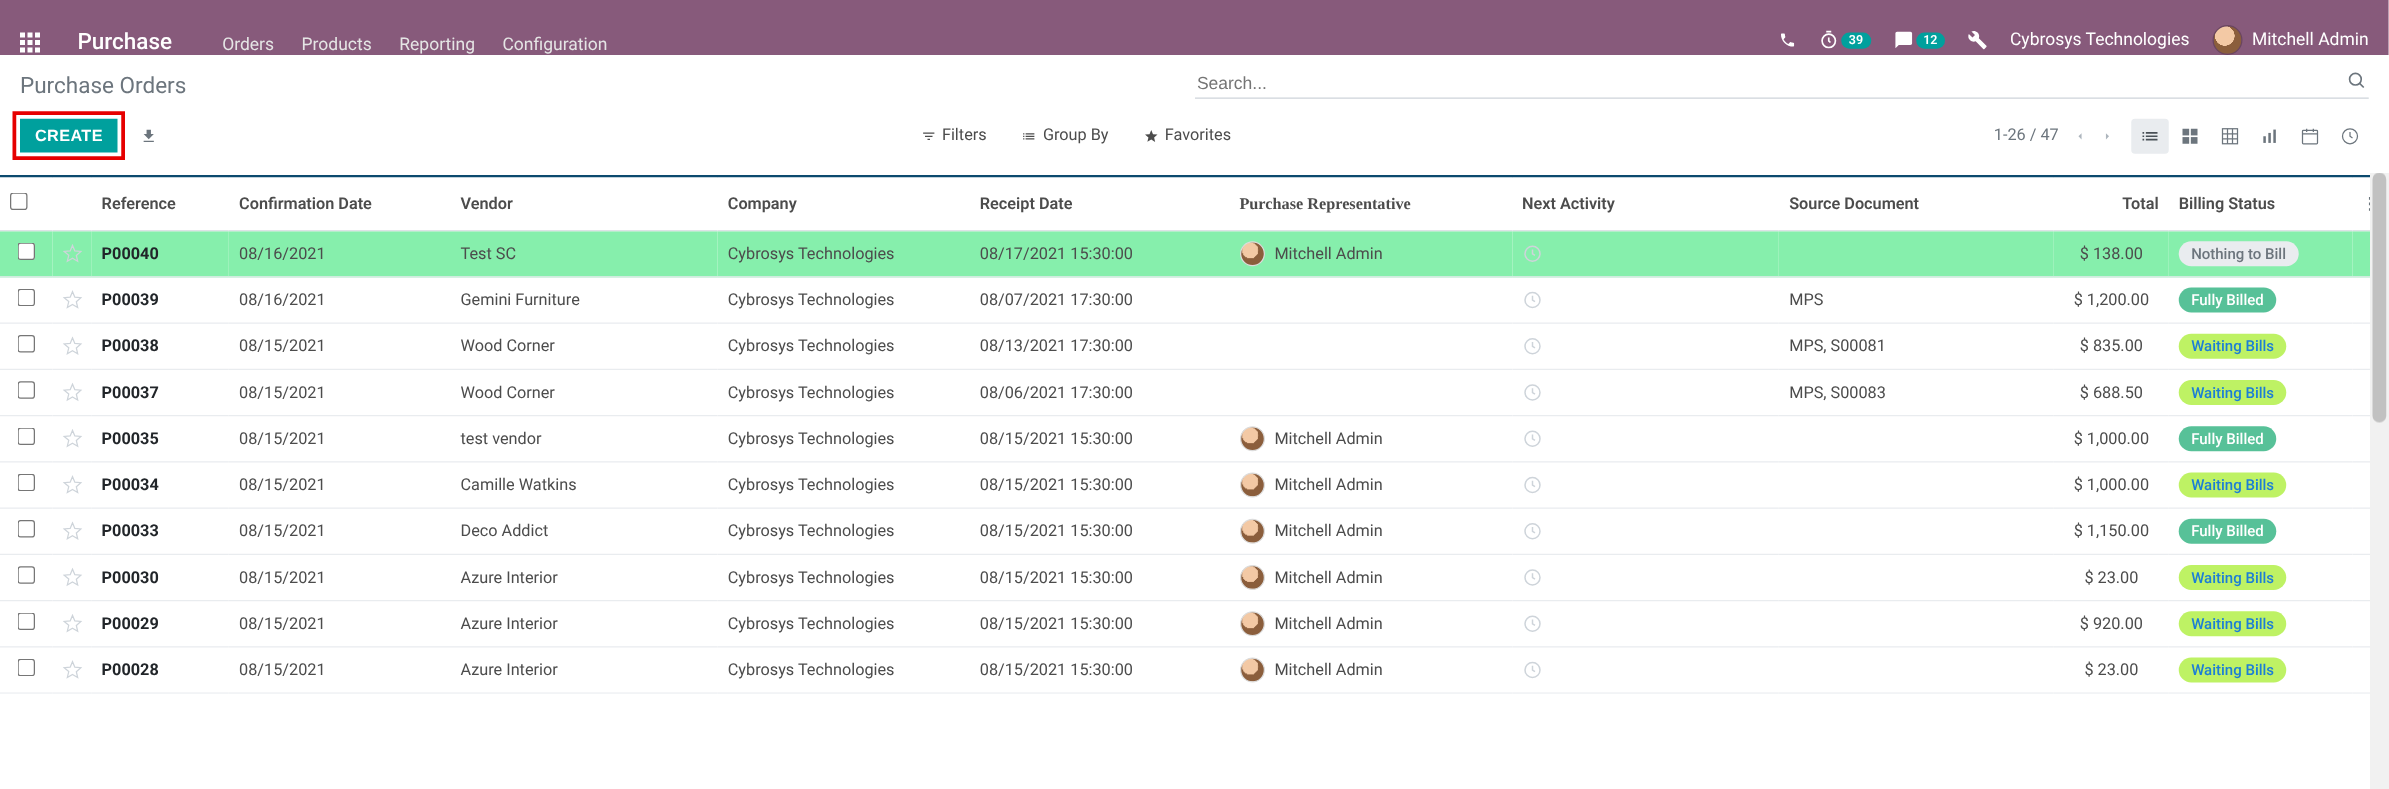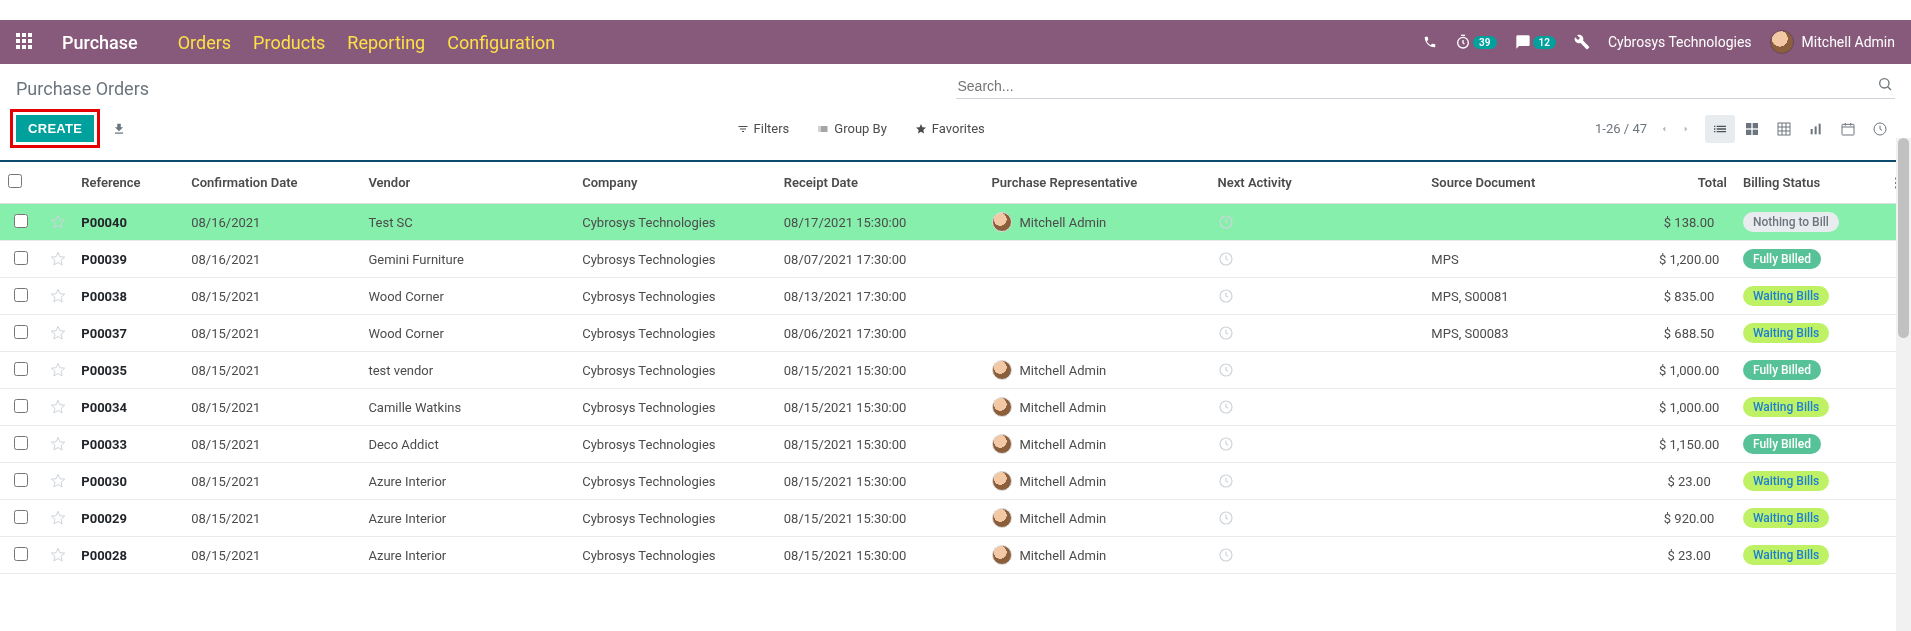--- a/index.html
+++ b/index.html
@@ -1,24 +1,24 @@
 <!DOCTYPE html>
 <html><head>
 <meta charset="utf-8">
 <style>
   * { box-sizing: border-box; margin: 0; padding: 0; }
   body { font-family: -apple-system, BlinkMacSystemFont, "Segoe UI", Roboto, "Helvetica Neue", Arial, sans-serif; font-size: 13px; color: #4c4c4c; background: #fff; }
 
   
-  .navbar { background: #875a7b; height: 44px; display: flex; align-items: center; padding: 0 16px; color: #fff; margin-top: 20px; }
+  .navbar { background: #875a7b; height: 44px; display: flex; align-items: flex-end; padding: 0 16px; color: #fff; }
   .apps-icon { width: 18px; height: 18px; display: grid; grid-template-columns: repeat(3,4px); grid-template-rows: repeat(3,4px); gap: 2px; cursor: pointer; margin-right: 28px; }
   .apps-icon span { background: #fff; }
   .brand { font-size: 18px; font-weight: 500; margin-right: 40px; }
   .nav-menu { display: flex; gap: 22px; }
-  .nav-menu a { color: #fde047; text-decoration: none; font-size: 18px; cursor: pointer; }
+  .nav-menu a { color: #e5e5e5; text-decoration: none; font-size: 14px; cursor: pointer; }
   .nav-right { margin-left: auto; display: flex; align-items: center; gap: 18px; }
   .icon-btn { position: relative; cursor: pointer; display: flex; align-items: center; }
   .badge { background: #00a09d; color: #fff; border-radius: 10px; font-size: 10px; padding: 1px 6px; margin-left: 2px; font-weight: 600; }
   .company-name { font-size: 14px; }
   .avatar { width: 24px; height: 24px; border-radius: 50%; background: radial-gradient(circle at 40% 35%, #f3c9a5 40%, #8b5e3c 41%); border: 1px solid #6a4660; }
   .user-block { display: flex; align-items: center; gap: 8px; cursor: pointer; font-size: 14px; }
 
   
   .control-bar { border-bottom: 2px solid #0c4a6e; }
   .cb-row1 { display: flex; align-items: flex-start; padding: 10px 16px 0 16px; }
@@ -58,21 +58,21 @@
   .status-pill { display: inline-block; padding: 3px 10px; border-radius: 12px; font-size: 12px; font-weight: 500; }
   .pill-grey { background: #e9ecef; color: #6c757d; }
   .pill-green { background: #57c198; color: #fff; }
   .pill-blue { background: #bef264; color: #1c7ed6; }
 
   .col-ref { width: 90px; }
   .col-conf { width: 145px; }
   .col-vendor { width: 175px; }
   .col-company { width: 165px; }
   .col-receipt { width: 170px; }
-  .col-rep { width: 185px; }
+  .col-rep { width: 185px; font-family: Liberation Serif, serif; }
   .col-activity { width: 175px; }
   .col-source { width: 180px; }
   .col-total { width: 75px; }
   .col-status { width: 120px; }
   .col-more { width: 24px; }
 
   .scroll-edge { position: fixed; right: 0; top: 138px; bottom: 0; width: 15px; background: #f1f1f1; }
   .scroll-thumb { position: absolute; top: 0; left: 2px; right: 2px; height: 200px; background: #c1c1c1; border-radius: 6px; }
 
   svg { display: block; }

